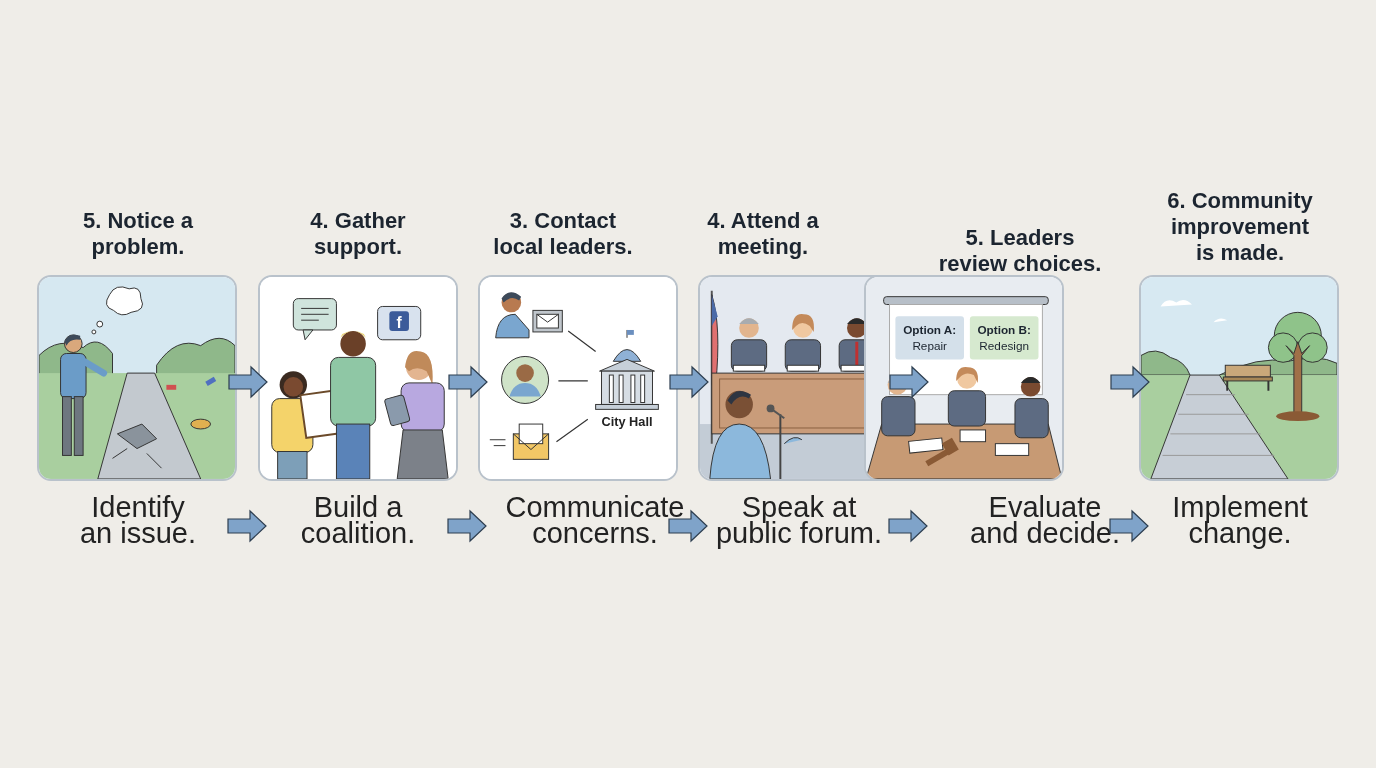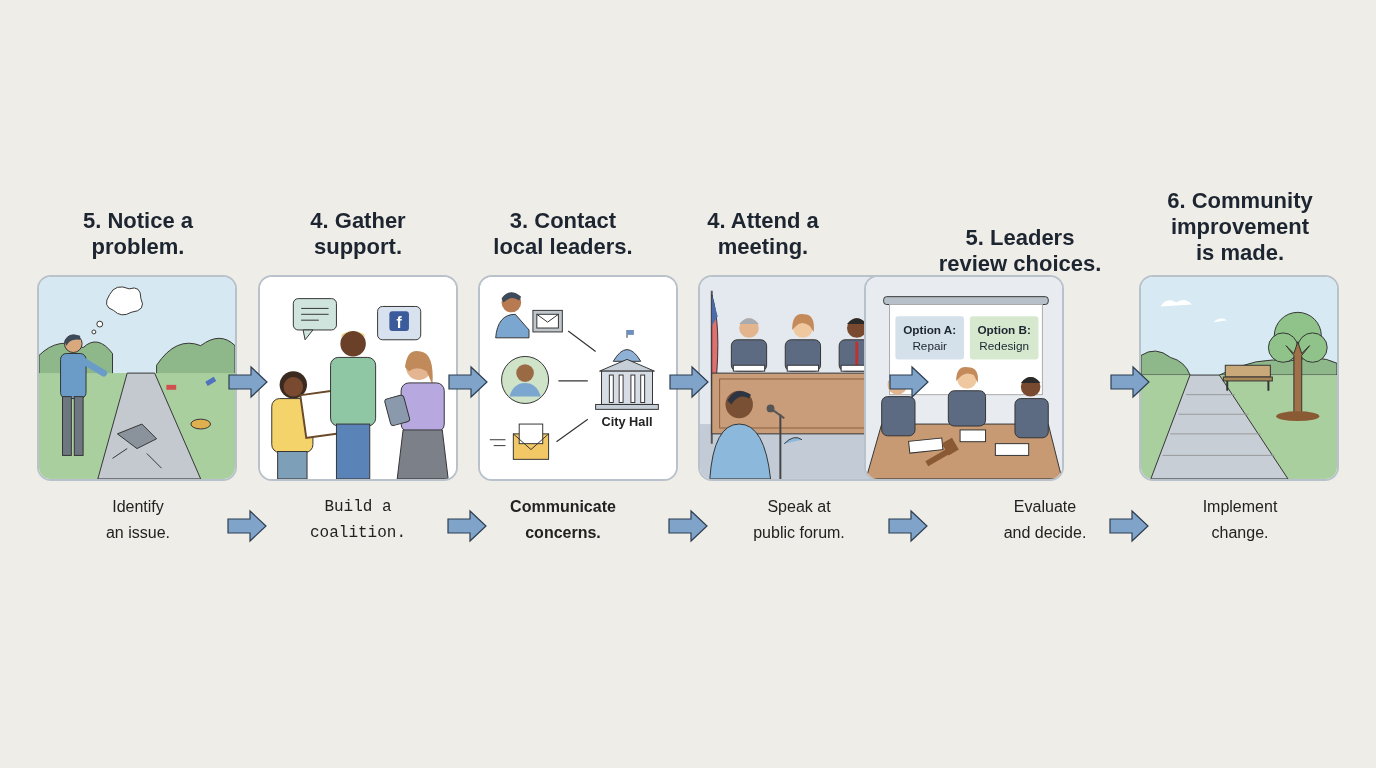--- a/index.html
+++ b/index.html
@@ -15,21 +15,21 @@
     white-space:pre-line;
   }
   .card {
     position:absolute; top:275px; width:200px; height:206px;
     border:2px solid #b9c2cb; border-radius:14px; overflow:hidden;
     box-sizing:border-box; background:#fff;
   }
   .card svg { display:block; width:100%; height:100%; }
   .caption {
     position:absolute; top:494px; width:210px; text-align:center;
-    font-size:16px; line-height:26px; color:#222; white-space:pre-line;
+    font-size:29px; line-height:26px; color:#222; white-space:pre-line;
   }
   .arrow { position:absolute; width:42px; height:34px; }
   .arrow svg { width:100%; height:100%; display:block; }
 </style>
 </head>
 <body>
 
 <div class="title" style="left:33px; top:208px;">5. Notice a
 problem.</div>
 <div class="title" style="left:253px; top:208px;">4. Gather
@@ -239,23 +239,23 @@
     </svg>
 </div>
 <div class="arrow" style="left:1109px; top:365px;">
   <svg viewBox="0 0 42 34">
       <polygon points="2,10 24,10 24,2 40,17 24,32 24,24 2,24" fill="#7fa3c9" stroke="#2d3e50" stroke-width="1.2"></polygon>
     </svg>
 </div>
 
 <div class="caption" style="left:33px;">Identify
 an issue.</div>
-<div class="caption" style="left:253px;font-family:Liberation Mono, monospace;">Build a
+<div class="caption" style="left:253px;">Build a
 coalition.</div>
-<div class="caption" style="left:458px;font-weight:bold;">Communicate
+<div class="caption" style="left:490px;">Communicate
 concerns.</div>
 <div class="caption" style="left:694px;">Speak at
 public forum.</div>
 <div class="caption" style="left:940px;">Evaluate
 and decide.</div>
 <div class="caption" style="left:1135px;">Implement
 change.</div>
 
 <div class="arrow" style="left:226px; top:509px;">
   <svg viewBox="0 0 42 34">

